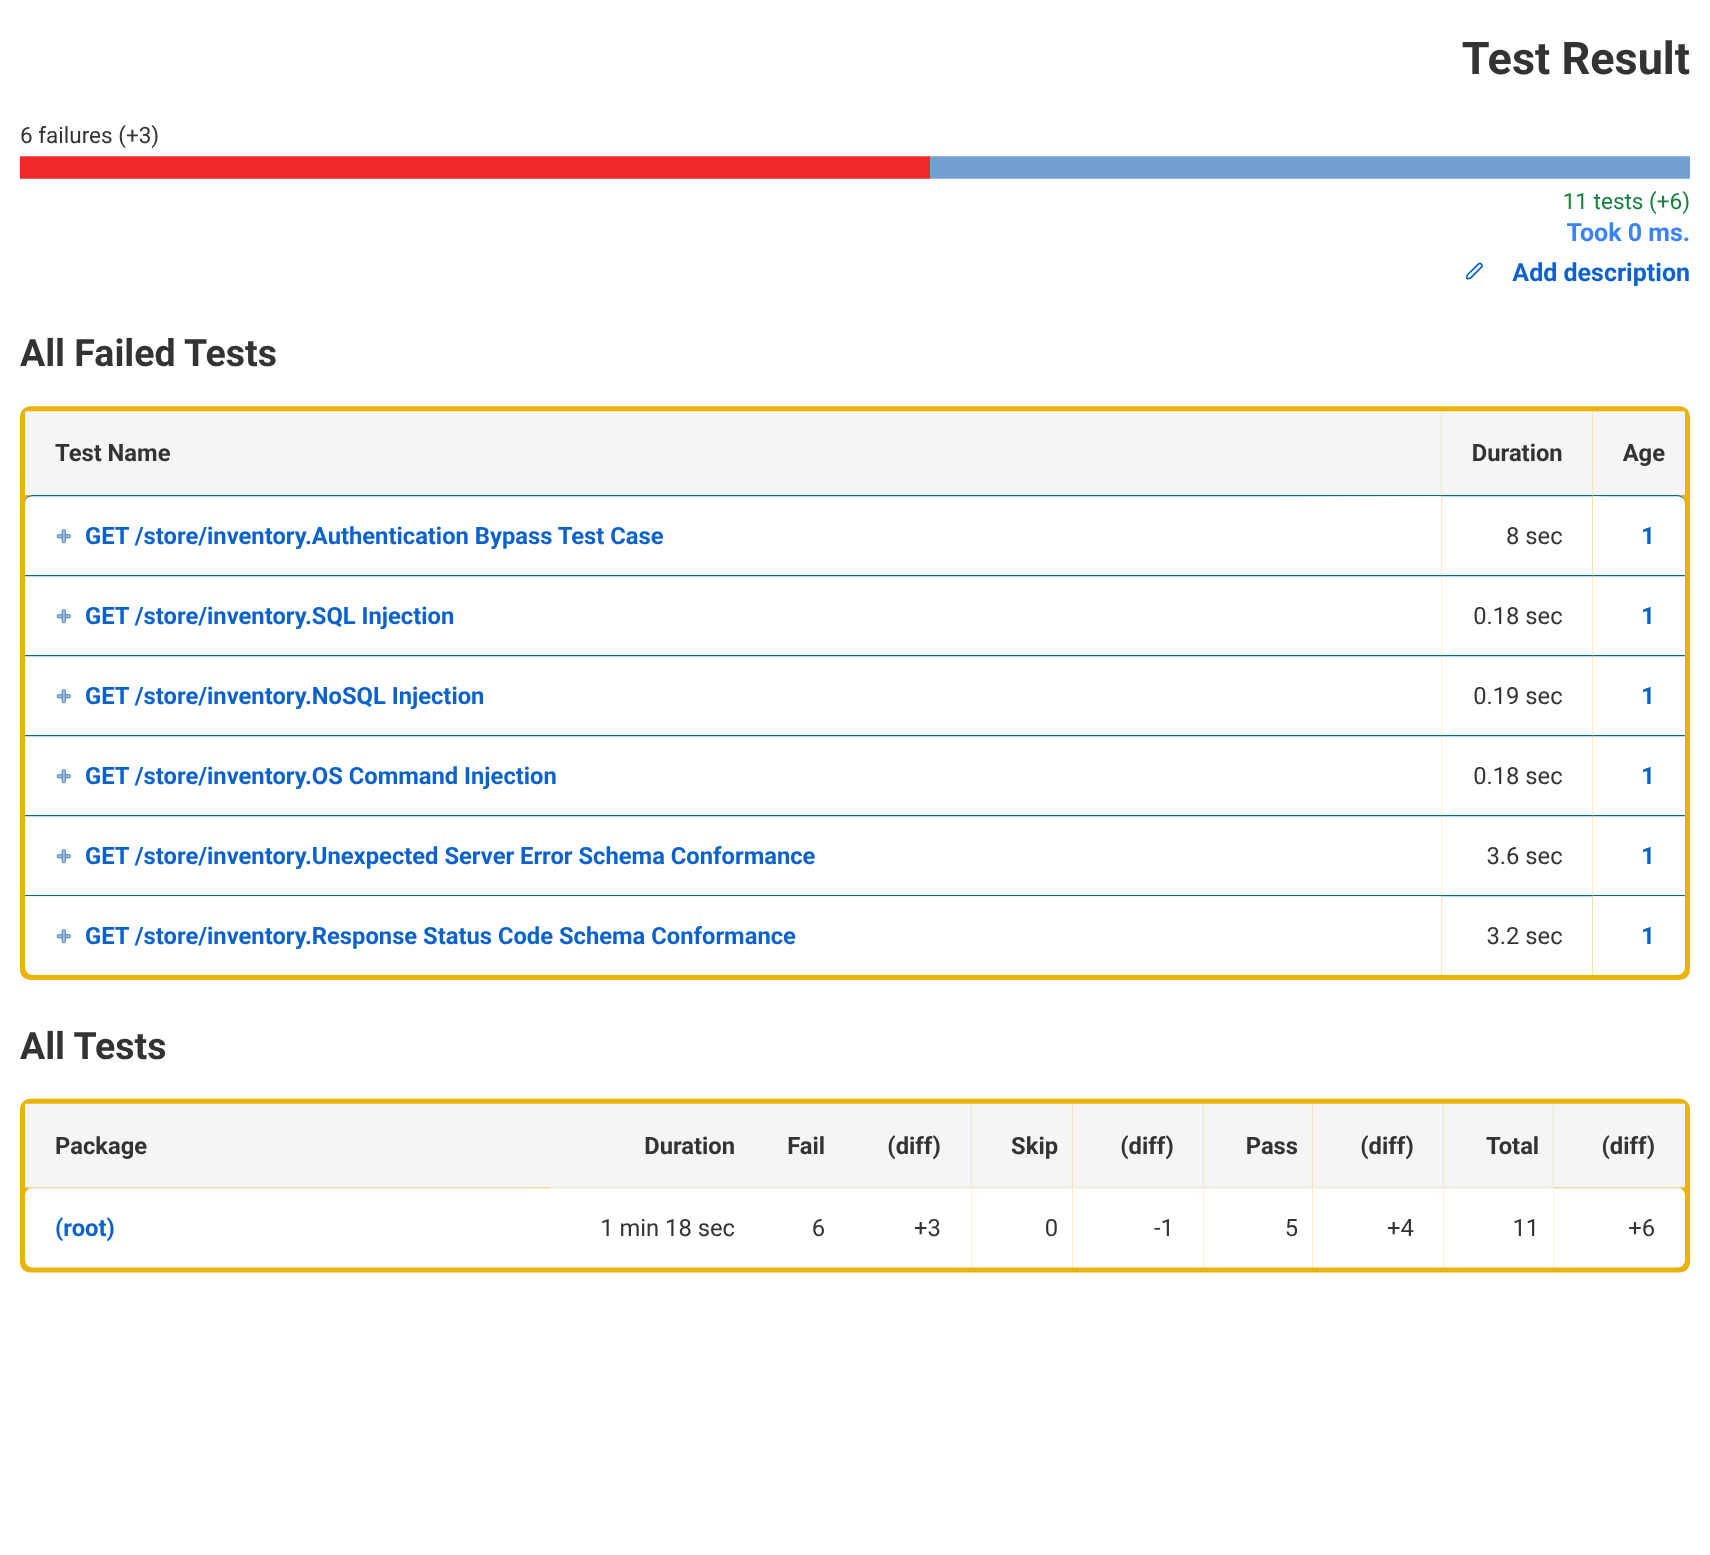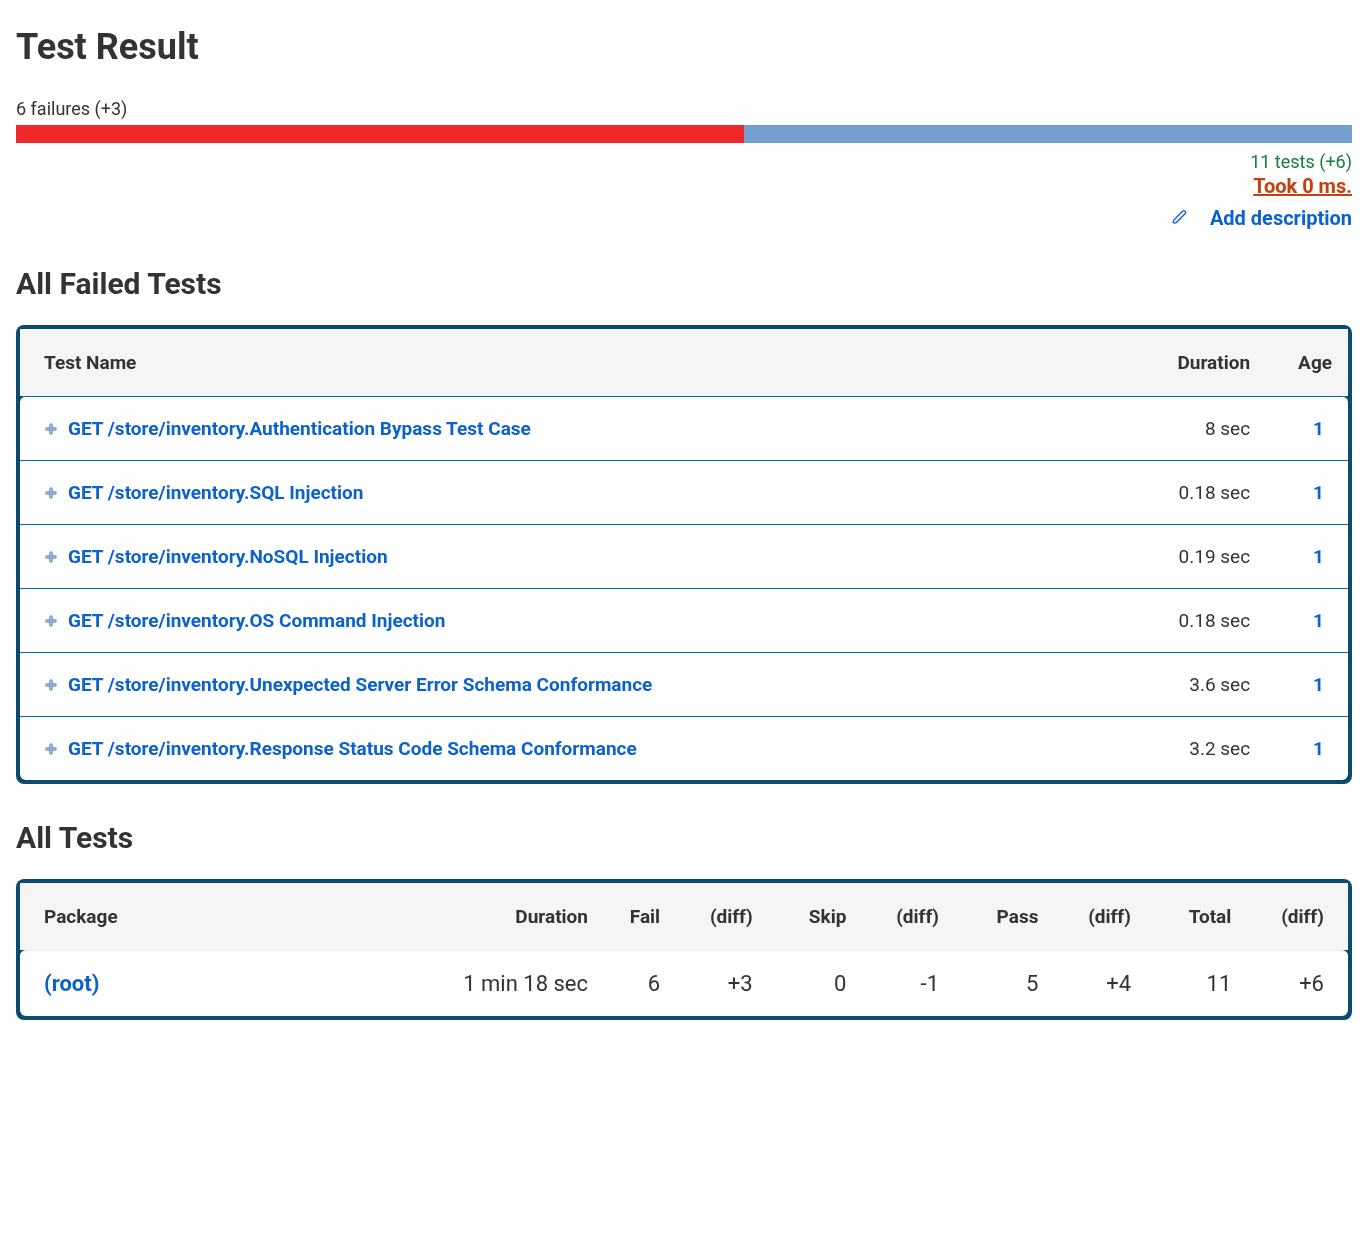--- a/index.html
+++ b/index.html
@@ -9,59 +9,60 @@
     font-family: -apple-system, BlinkMacSystemFont, "Segoe UI", Roboto, "Helvetica Neue", Arial, sans-serif;
     color: #333;
     background: #fff;
     width: 1368px;
   }
   h1.page-title {
     font-size: 36px;
     font-weight: 700;
     color: #333;
     margin: 10px 0 30px 0;
+    text-align: right;
   }
   .failures-summary {
     font-size: 18px;
     color: #333;
     margin-bottom: 6px;
   }
   .progress-bar {
     width: 100%;
     height: 18px;
     display: flex;
     margin-bottom: 8px;
   }
   .progress-fail { background: #ef2929; height: 100%; }
   .progress-pass { background: #729fcf; height: 100%; }
   .meta-right {
     text-align: right;
     margin-bottom: 6px;
   }
   .tests-summary { font-size: 18px; color: #15803d; }
-  .took { font-size: 20px; font-weight: 700; color: #c2410c; margin-top: 2px; text-decoration: underline; }
+  .took { font-size: 20px; font-weight: 700; color: #3b82f6; margin-top: 2px; }
   .add-desc {
     display: inline-flex;
     align-items: center;
     gap: 22px;
     font-size: 20px;
     font-weight: 700;
     color: #0b62cc;
     cursor: pointer;
     margin-top: 8px;
   }
   .add-desc svg { width: 16px; height: 16px; stroke: #0b62cc; fill: none; stroke-width: 2; }
   h2.section-heading {
     font-size: 30px;
     font-weight: 700;
     color: #333;
     margin: 36px 0 24px 0;
   }
   .panel {
-    background: #0c4a6e;
+    background: #eab308;
     border-radius: 8px;
     padding: 4px;
   }
   table.test-table {
     width: 100%;
     border-collapse: separate;
     border-spacing: 0;
   }
   table.test-table thead th {
     text-align: left;
@@ -116,21 +117,21 @@
     padding: 22px 12px;
     background: #f5f5f5;
     text-align: right;
   }
   table.pkg-table thead th.col-pkg { text-align: left; padding-left: 24px; width: 420px; }
   table.pkg-table thead th.col-dur { text-align: right; width: 160px; }
   table.pkg-table thead th.diff { padding-right: 24px; }
   table.pkg-table tbody td {
     background: #fff;
     padding: 20px 12px;
-    font-size: 22px;
+    font-size: 19px;
     text-align: right;
     border-top: 1px solid #eee;
   }
   table.pkg-table tbody td.col-pkg { text-align: left; padding-left: 24px; }
   table.pkg-table tbody td.col-dur { text-align: right; }
   table.pkg-table tbody td.diff { padding-right: 24px; }
   table.pkg-table tbody tr td:first-child { border-top-left-radius: 6px; border-bottom-left-radius: 6px; }
   table.pkg-table tbody tr td:last-child  { border-top-right-radius: 6px; border-bottom-right-radius: 6px; }
   .pkg-link { color: #0b62cc; font-weight: 700; text-decoration: none; }
 </style>

